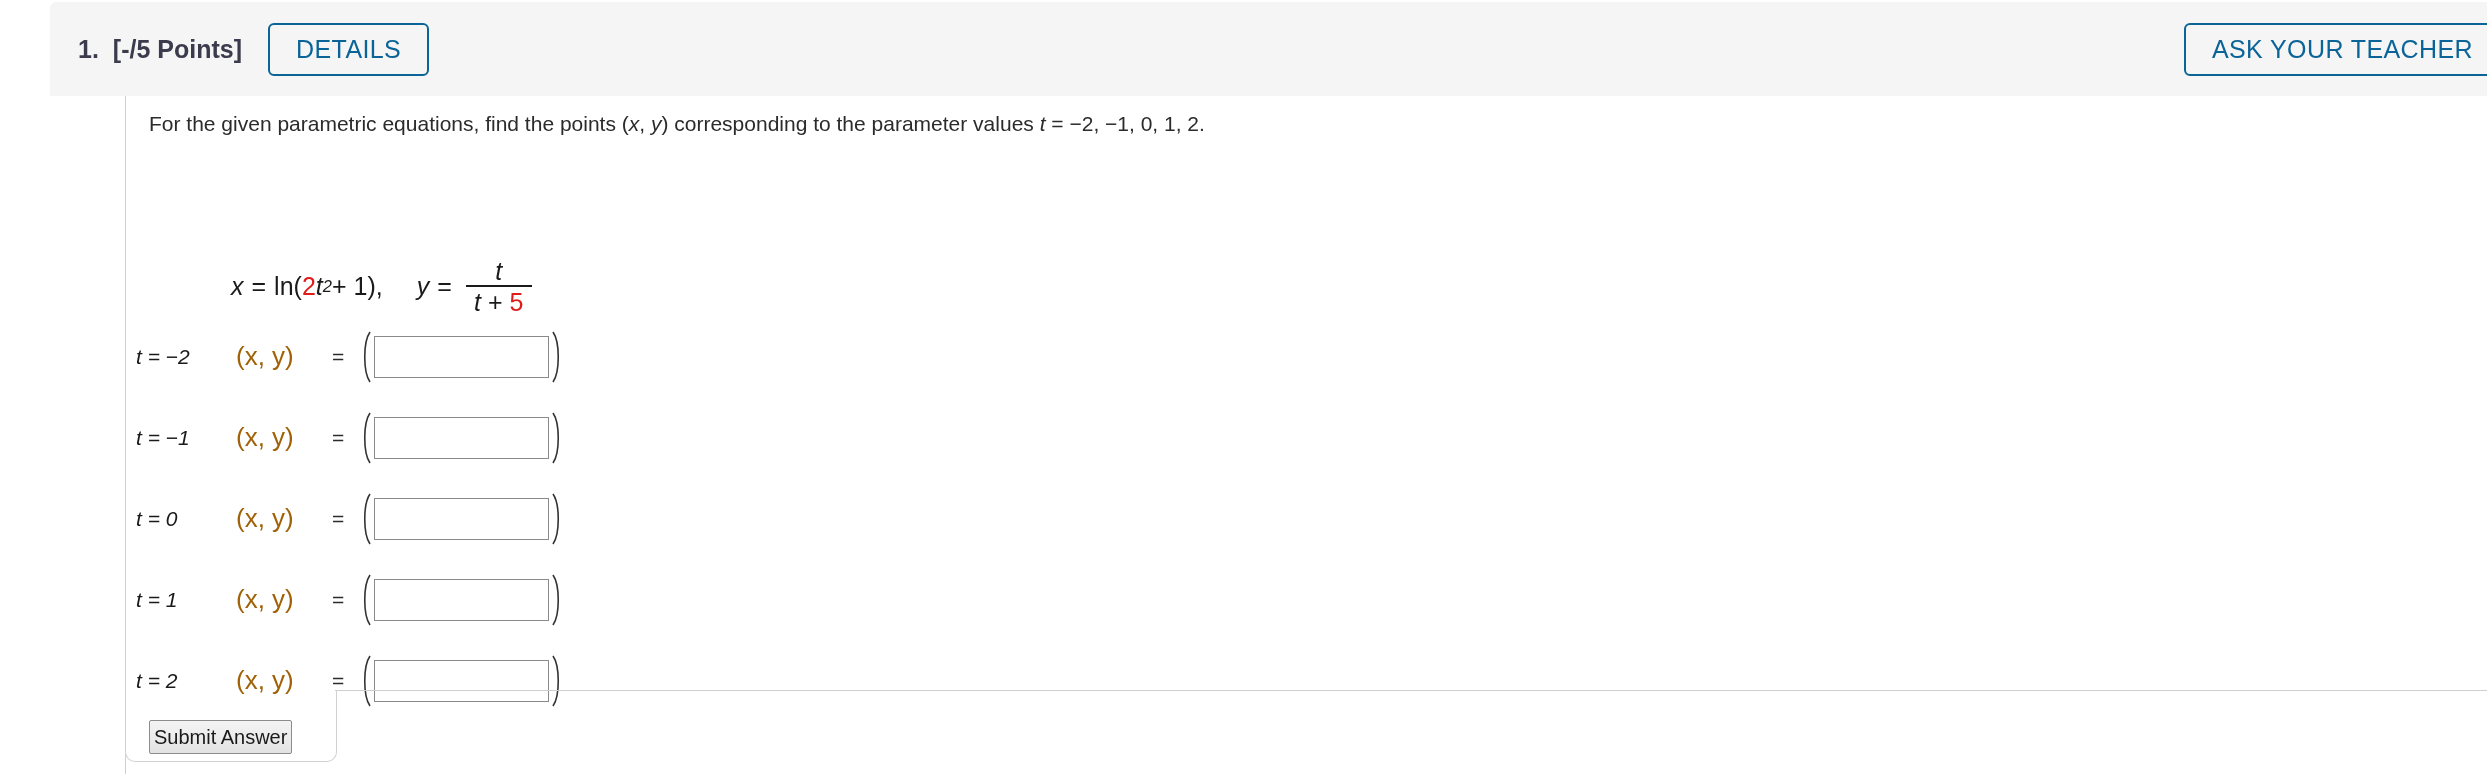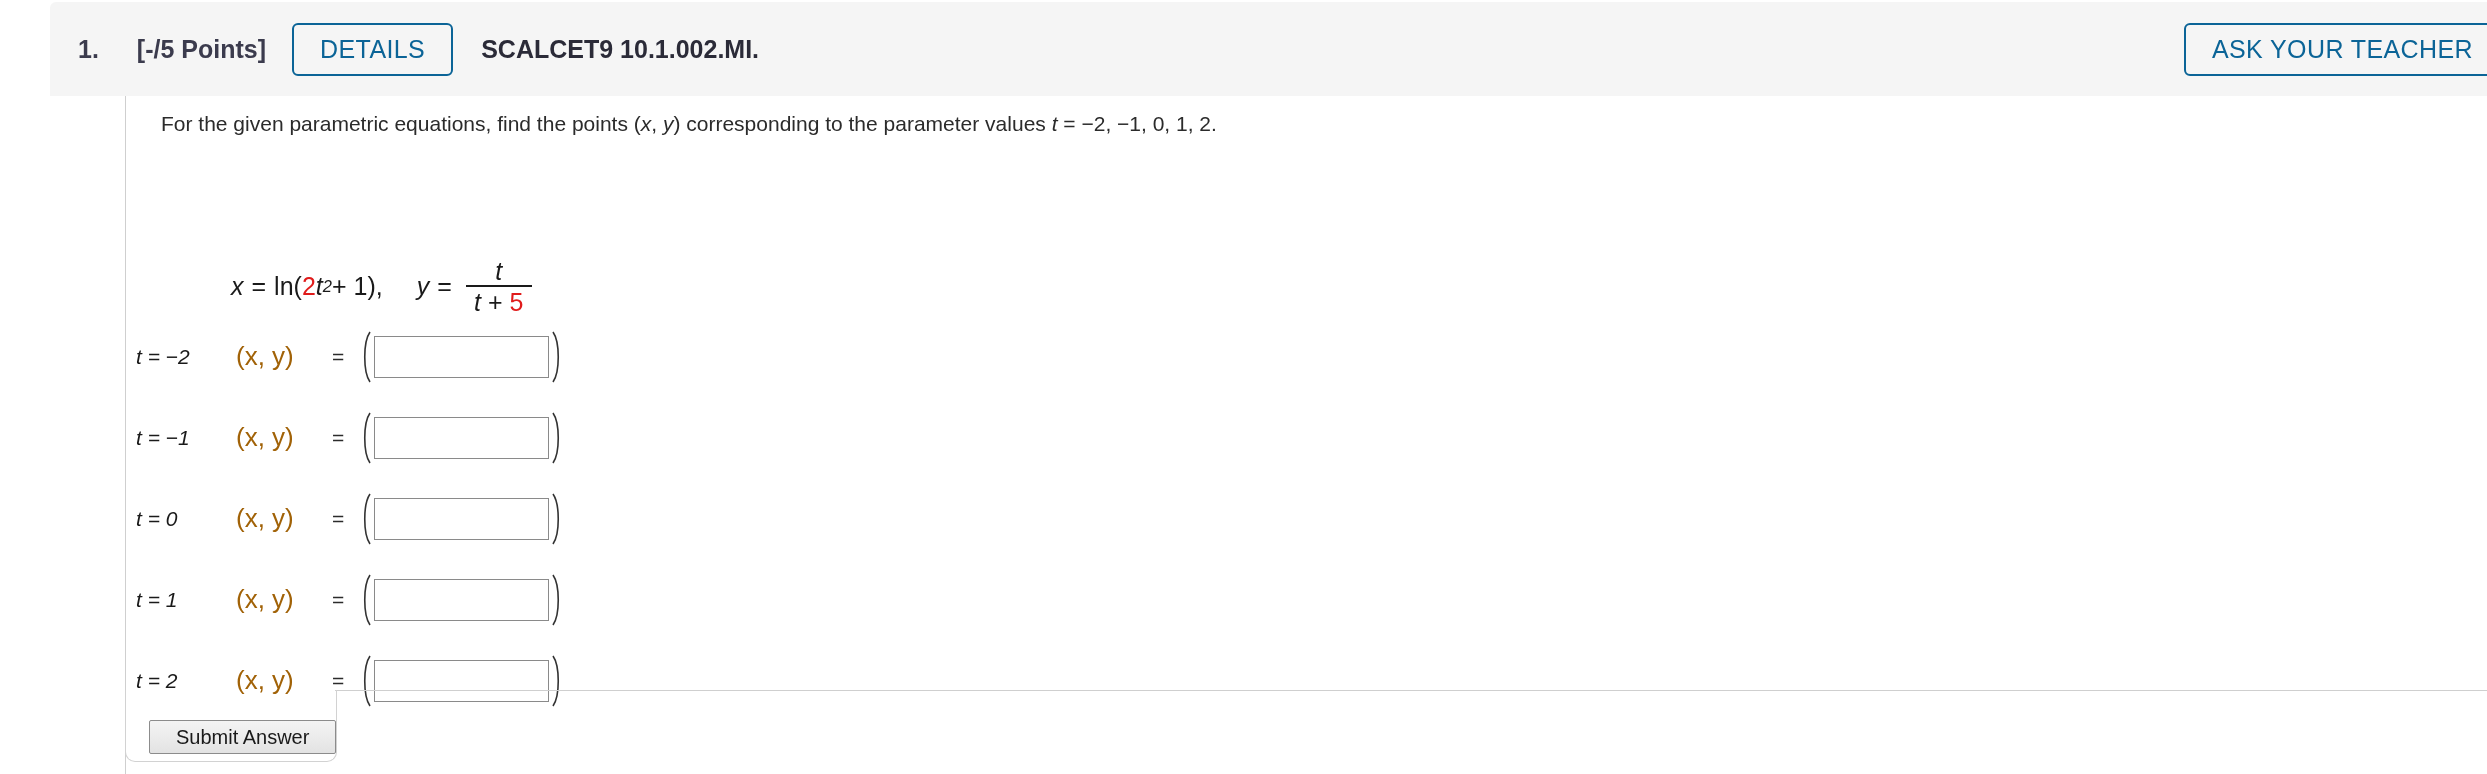--- a/index.html
+++ b/index.html
@@ -37,21 +37,20 @@
     color: #3b3b4d;
     margin-right: 14px;
     white-space: nowrap;
   }
   .q-points {
     font-size: 25px;
     font-weight: bold;
     color: #3b3b4d;
     margin-right: 26px;
     white-space: nowrap;
-    margin-left: 24px;
   }
   .btn-outline {
     border: 2px solid #0b6497;
     border-radius: 6px;
     background: transparent;
     color: #0b6497;
     font-size: 25px;
     font-family: "Liberation Sans", sans-serif;
     letter-spacing: 0.4px;
     padding: 12px 26px;
@@ -82,21 +81,21 @@
     left: 125px;
     top: 96px;
     right: 0;
     bottom: 0;
     border-left: 1px solid #cfcfcf;
     box-sizing: border-box;
   }
 
   .prompt {
     position: absolute;
-    left: 35px;
+    left: 23px;
     top: 16px;
     font-size: 21px;
     color: #2b2b2b;
     white-space: nowrap;
   }
   .prompt i, .mi { font-style: italic; }
 
   
   .equation {
     position: absolute;
@@ -199,21 +198,21 @@
   .submit-btn {
     position: absolute;
     left: 149px;
     top: 720px;
     font-family: "Liberation Sans", sans-serif;
     font-size: 20px;
     color: #1a1a1a;
     background: linear-gradient(#f4f4f4, #e3e3e3);
     border: 1px solid #8c8c8c;
     border-radius: 2px;
-    padding: 6px 26px;
+    padding: 6px 4px;
     line-height: 1;
     cursor: pointer;
     white-space: nowrap;
   }
   
   .submit-corner {
     position: absolute;
     left: 125px;
     top: 690px;
     width: 212px;
@@ -228,21 +227,20 @@
     pointer-events: none;
   }
 </style>
 </head>
 <body>
 
 <div class="q-header">
   <span class="q-number">1.</span>
   <span class="q-points">[-/5 Points]</span>
   <button class="btn-outline">DETAILS</button>
-  <span class="q-code">SCALCET9 10.1.002.MI.</span>
   <span class="header-spacer"></span>
   <span class="header-right">
     <button class="btn-outline">ASK YOUR TEACHER</button>
   </span>
 </div>
 
 <div class="q-body">
 
   <div class="prompt">
     <span>For the given parametric equations, find the points (</span><i class="mi">x</i><span>, </span><i class="mi">y</i><span>) corresponding to the parameter values </span><i class="mi">t</i><span> = −2, −1, 0, 1, 2.</span>

